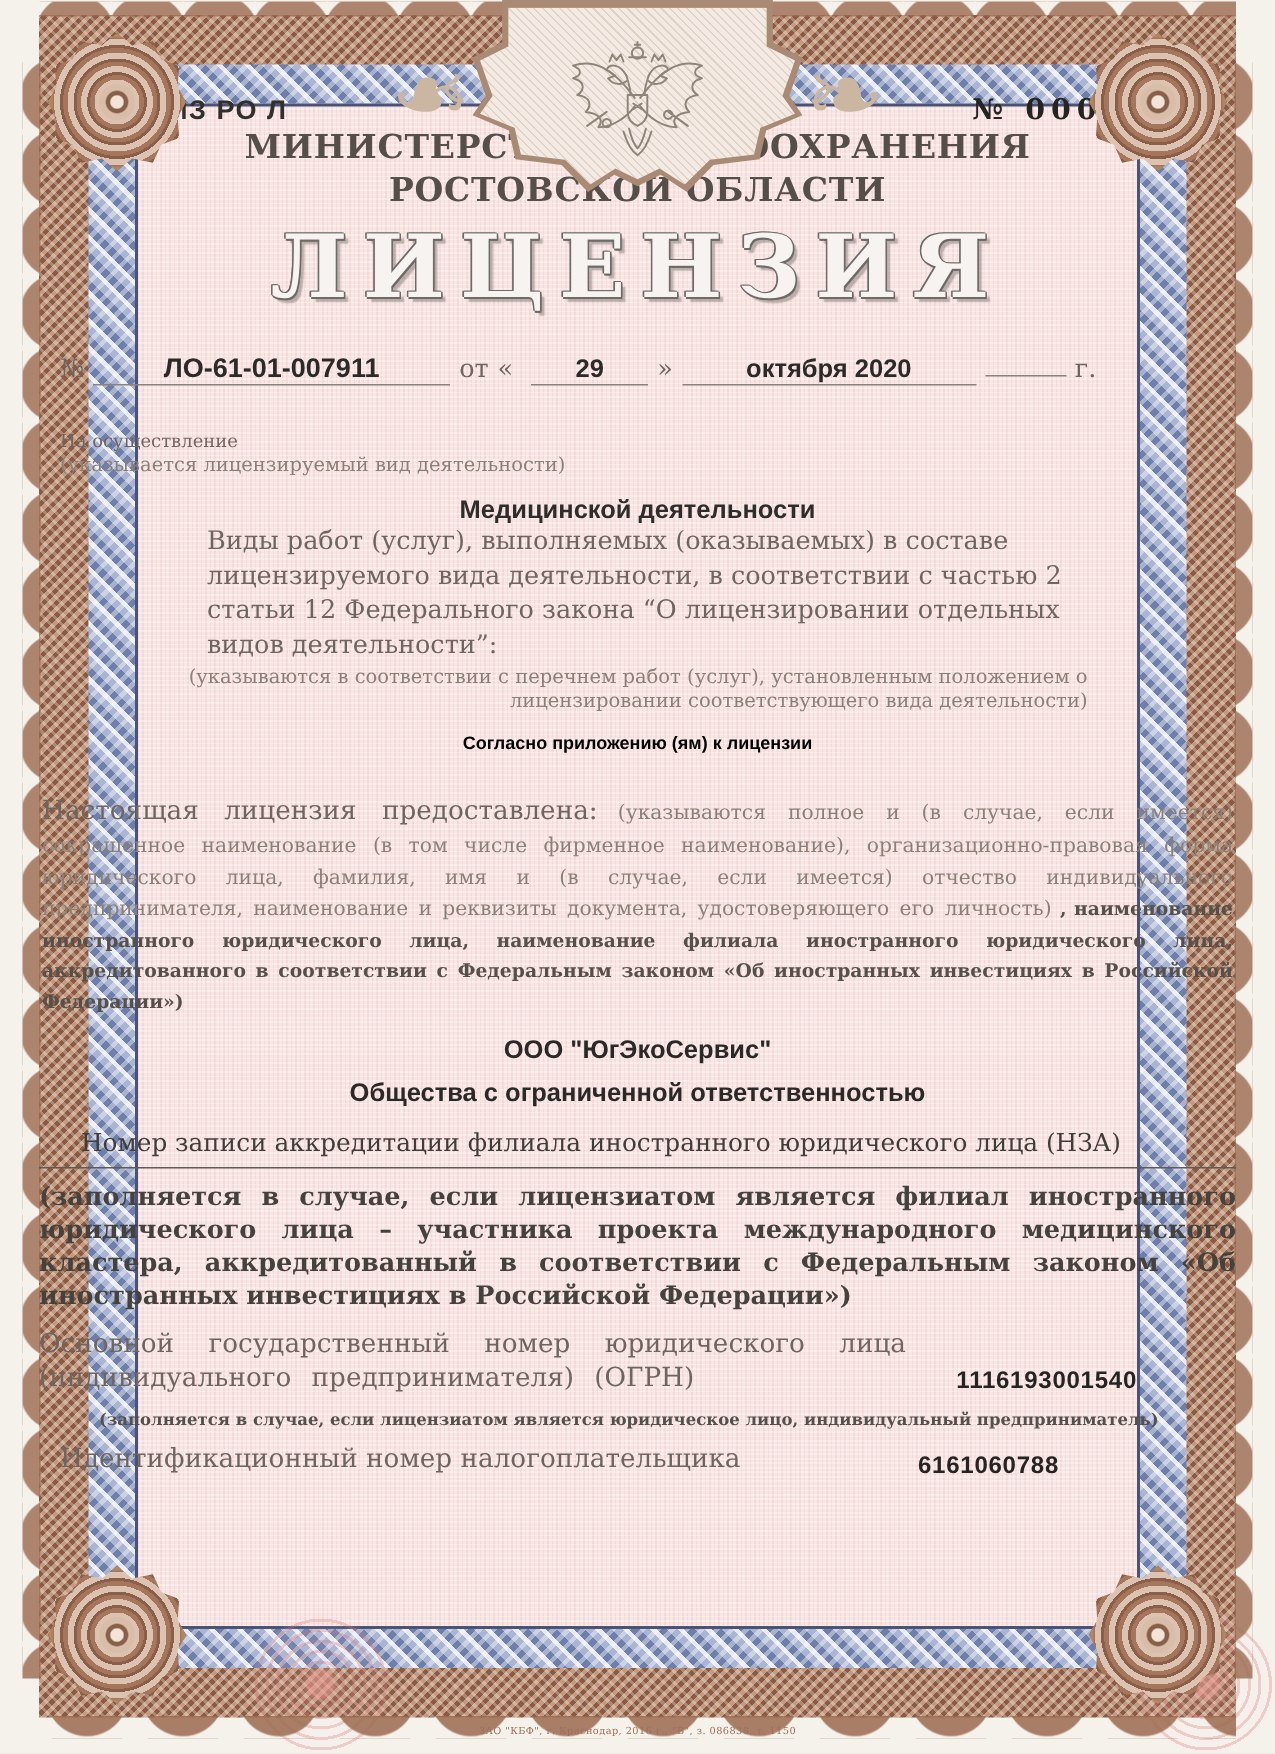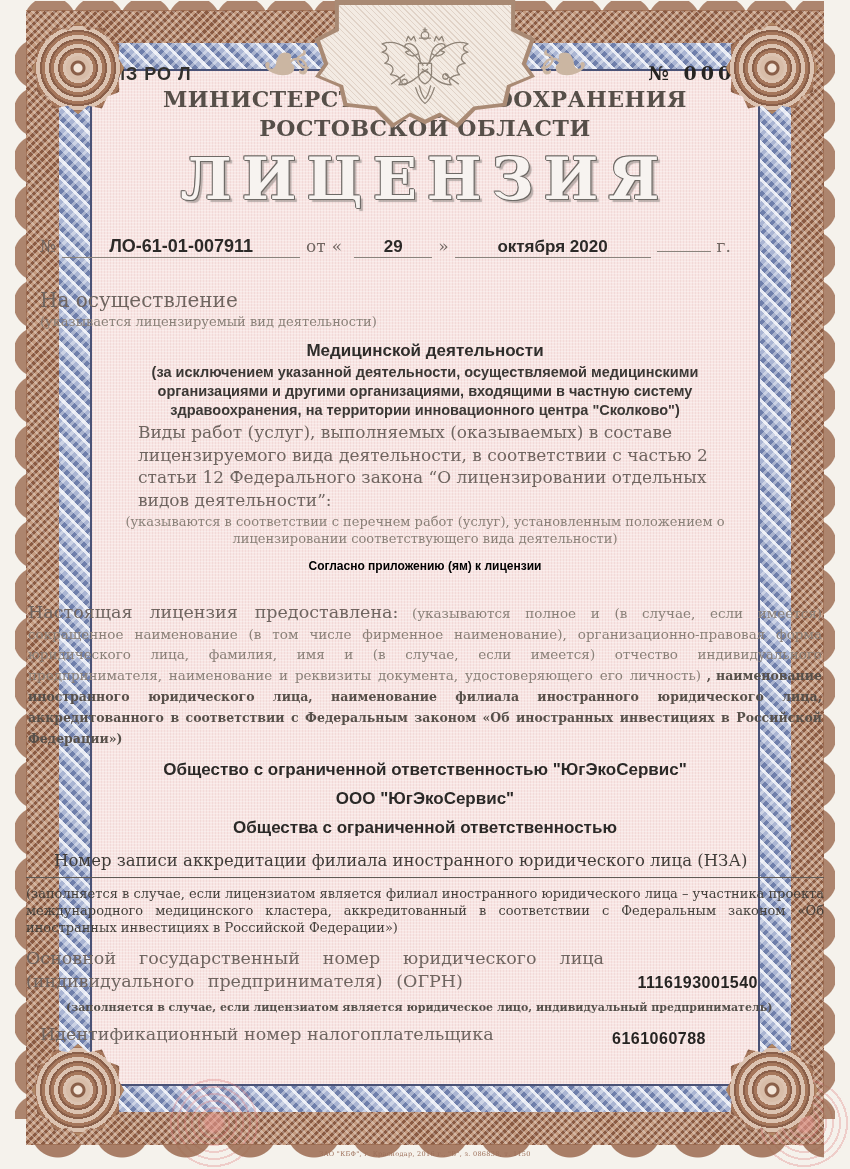--- a/index.html
+++ b/index.html
@@ -73,38 +73,38 @@
     text-shadow:1px 0 0 #6e6a66,-1px 0 0 #6e6a66,0 1px 0 #6e6a66,0 -1px 0 #6e6a66,1px 1px 0 #6e6a66,-1px -1px 0 #6e6a66,3px 3px 1px rgba(110,106,102,.45);}
 
   .license-line{display:flex;align-items:baseline;margin-top:24px;padding:0 14px;font-size:17px;color:#6f6560;}
   .fld{display:inline-block;border-bottom:1.5px solid #8a837c;text-align:center;font-family:"Liberation Sans",sans-serif;font-weight:700;color:#2c2a28;font-size:17px;}
   .f-num{width:238px;font-size:18px;}
   .f-day{width:78px;}
   .f-month{width:196px;}
   .f-tail{width:54px;}
   .ll-gap{margin:0 6px;}
 
-  .lead{margin-top:30px;padding:0 14px;font-size:20px;color:#6f6560;}
+  .lead{margin-top:30px;padding:0 14px;font-size:12px;color:#6f6560;}
   .lead-note{padding:0 14px;font-size:13px;color:#8a8078;margin-top:2px;}
   .act-name{margin-top:12px;text-align:center;font-family:"Liberation Sans",sans-serif;font-weight:700;font-size:17px;color:#2f2d2b;}
   .exception{margin:2px auto 0;max-width:614px;text-align:center;font-family:"Liberation Sans",sans-serif;font-weight:700;font-size:14.5px;line-height:1.32;color:#3b3835;}
   .works{margin:0 auto;max-width:574px;text-align:left;font-size:17px;line-height:1.35;color:#6f6560;}
-  .works-note{margin:2px auto 0;max-width:600px;text-align:center;font-size:13px;line-height:1.25;color:#8a8078;}
+  .works-note{margin:2px auto 0;max-width:600px;text-align:right;font-size:13px;line-height:1.25;color:#8a8078;}
   .per-appendix{margin-top:12px;text-align:center;font-family:"Liberation Sans",sans-serif;font-weight:700;font-size:12px;color:#000000;}
 
   .grant{margin-top:28px;padding:0 2px;text-align:justify;line-height:1.3;}
   .grant .g-lead{font-size:17.5px;color:#6f6560;word-spacing:3px;}
   .grant .g-note1{font-size:13.5px;color:#8a8078;word-spacing:2px;}
   .grant .g-note2{font-size:12.5px;font-weight:700;color:#57504a;}
   .org{margin-top:12px;text-align:center;font-family:"Liberation Sans",sans-serif;font-weight:700;font-size:17px;color:#2b2927;}
   .org + .org{margin-top:9px;}
 
   .nza-label{margin-top:13px;font-size:16.5px;color:#403c38;padding-left:28px;}
   .rule{margin-top:7px;border:none;border-top:1.5px solid #5f5a55;height:0;}
-  .small-note{margin-top:3px;text-align:justify;font-size:13px;font-weight:400;line-height:1.3;color:#45413c;}
+  .small-note{margin-top:3px;text-align:justify;font-size:17px;font-weight:700;line-height:1.3;color:#45413c;}
 
   .ogrn{position:relative;margin-top:10px;font-size:17.5px;line-height:1.32;color:#6f6560;text-align:justify;word-spacing:8px;padding-right:220px;}
   .ogrn-value{position:absolute;right:66px;bottom:0;font-family:"Liberation Sans",sans-serif;font-weight:700;font-size:16px;color:#262422;letter-spacing:.5px;word-spacing:0;}
   .tiny-note{margin-top:8px;font-size:11px;font-weight:600;color:#55504b;padding-left:40px;}
   .inn-row{display:flex;align-items:flex-end;margin-top:10px;}
   .inn-label{font-size:17.5px;color:#6f6560;padding-left:14px;}
   .inn-value{font-family:"Liberation Sans",sans-serif;font-weight:700;font-size:16px;color:#262422;margin-left:auto;margin-right:118px;transform:translateY(4px);letter-spacing:.5px;}
 
   .print-info{position:absolute;left:0;right:0;top:1150px;text-align:center;font-size:6.5px;color:#9c6f59;z-index:2;letter-spacing:.3px;}
 </style>
@@ -181,33 +181,31 @@
       <span class="fld f-day ll-gap">29</span>
       <span>»</span>
       <span class="fld f-month ll-gap">октября 2020</span>
       <span class="fld f-tail"></span>
       <span class="ll-gap">г.</span>
     </div>
 
     <div class="lead">На осуществление</div>
     <div class="lead-note">(указывается лицензируемый вид деятельности)</div>
     <div class="act-name">Медицинской деятельности</div>
-    <div class="exception">(за исключением указанной деятельности, осуществляемой медицинскими организациями и другими организациями, входящими в частную систему здравоохранения, на территории инновационного центра "Сколково")</div>
 
     <div class="works">Виды работ (услуг), выполняемых (оказываемых) в составе лицензируемого вида деятельности, в соответствии с частью 2 статьи 12 Федерального закона “О лицензировании отдельных видов деятельности”:</div>
     <div class="works-note">(указываются в соответствии с перечнем работ (услуг), установленным положением о лицензировании соответствующего вида деятельности)</div>
     <div class="per-appendix">Согласно приложению (ям) к лицензии</div>
 
     <div class="grant">
       <span class="g-lead">Настоящая лицензия предоставлена:</span>
       <span class="g-note1">(указываются полное и (в случае, если имеется) сокращенное наименование (в том числе фирменное наименование), организационно-правовая форма юридического лица, фамилия, имя и (в случае, если имеется) отчество индивидуального предпринимателя, наименование и реквизиты документа, удостоверяющего его личность)</span>
       <span class="g-note2">, наименование иностранного юридического лица, наименование филиала иностранного юридического лица, аккредитованного в соответствии с Федеральным законом «Об иностранных инвестициях в Российской Федерации»)</span>
     </div>
 
-    <div class="org">Общество с ограниченной ответственностью "ЮгЭкоСервис"</div>
     <div class="org">ООО "ЮгЭкоСервис"</div>
     <div class="org">Общества с ограниченной ответственностью</div>
 
     <div class="nza-label">Номер записи аккредитации филиала иностранного юридического лица (НЗА)</div>
     <hr class="rule">
     <div class="small-note">(заполняется в случае, если лицензиатом является филиал иностранного юридического лица – участника проекта международного медицинского кластера, аккредитованный в соответствии с Федеральным законом «Об иностранных инвестициях в Российской Федерации»)</div>
 
     <div class="ogrn">
       <span>Основной государственный номер юридического лица (индивидуального предпринимателя) (ОГРН)</span>
       <span class="ogrn-value">1116193001540</span>

